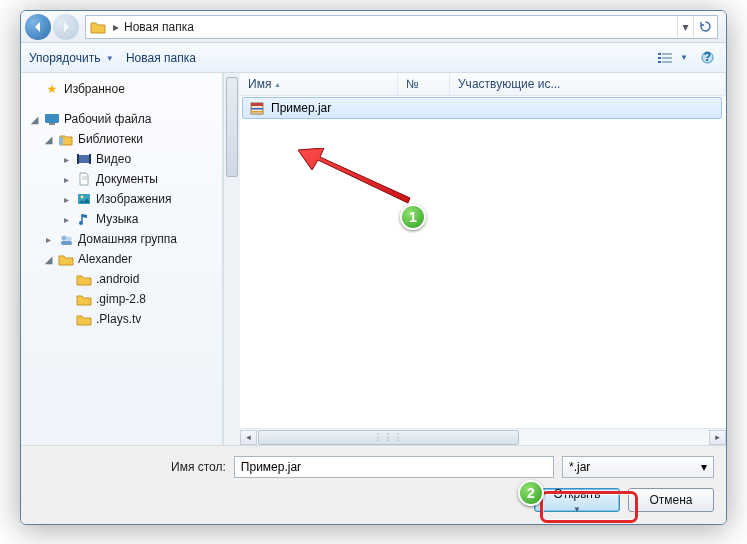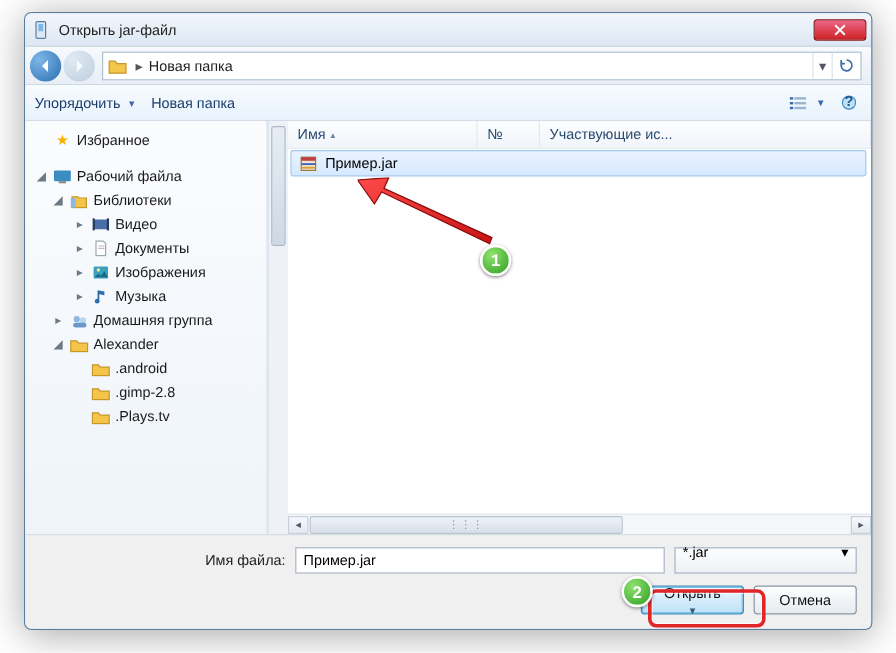--- a/index.html
+++ b/index.html
@@ -64,50 +64,36 @@
 .hscroll-area { height: 17px; border-top: 1px solid #e2e8ee; background: #f4f7fa; display: flex; align-items: center; position: relative; }
 .hscroll-area .hsbtn { width: 17px; height: 15px; background: linear-gradient(#f6f9fc,#e3e9f0); border: 1px solid #c7d0da; display: flex; align-items: center; justify-content: center; color: #556; font-size: 9px; }
 .hscroll-area .hstrack { flex: 1; position: relative; height: 15px; margin: 0 1px; }
 .hscroll-area .hsthumb { position: absolute; left: 0; width: 58%; top: 0; bottom: 0; background: linear-gradient(#eef3f8,#d7dfe8); border: 1px solid #b8c3ce; border-radius: 2px; }
 .hgrip { position: absolute; left: 50%; top: 50%; transform: translate(-50%,-50%); font-size: 9px; color: #8a95a2; letter-spacing: 1px; }
 
 .footer { background: #f0f0f0; border-top: 1px solid #d8dde2; padding: 10px 12px 12px; }
 .filerow { display: flex; align-items: center; gap: 8px; margin-bottom: 10px; padding-left: 138px; }
 .filerow label { color: #222; }
 .filename { flex: 1; height: 22px; border: 1px solid #aab5c2; background: #fff; padding: 0 6px; display: flex; align-items: center; }
-.filter { width: 152px; height: 22px; border: 1px solid #aab5c2; background: linear-gradient(#fdfdfe,#eef1f5); display: flex; align-items: flex-end; padding: 10px 6px; justify-content: space-between; }
+.filter { width: 152px; height: 22px; border: 1px solid #aab5c2; background: linear-gradient(#fdfdfe,#eef1f5); display: flex; align-items: center; padding: 0 6px; justify-content: space-between; }
 .btnrow { display: flex; justify-content: flex-end; gap: 8px; }
 .btn { width: 86px; height: 24px; border: 1px solid #8a97a5; background: linear-gradient(#fdfefe,#e6ebf0); border-radius: 3px; display: flex; align-items: center; justify-content: center; gap: 4px; color: #111; flex-direction: column; }
 .btn.primary { border: 1px solid #3c8fbd; background: linear-gradient(#eaf6ff,#bfe1f6); box-shadow: 0 0 0 1px #7ec3ea inset; }
 .btn .bd { font-size: 8px; color: #3a5a7a; }
 .open-highlight { position: absolute; border: 3px solid #e1262a; border-radius: 7px; pointer-events: none; box-shadow: 0 0 0 1px rgba(255,255,255,0.6) inset; }
 
 .callout { position: absolute; width: 26px; height: 26px; border-radius: 50%; background: radial-gradient(circle at 35% 30%, #8fe36f, #2f9d21); border: 2px solid #fff; box-shadow: 0 1px 3px rgba(0,0,0,0.5); color: #fff; font-weight: bold; font-size: 14px; display: flex; align-items: center; justify-content: center; pointer-events:none; }
 .arrow { position: absolute; pointer-events:none; }
 </style>
 </head>
 <body>
 
 <div class="shadow-wrap">
 <div class="dialog">
 
-  <div class="titlebar">
-    <span class="app-icon">
-      <svg viewBox="0 0 16 16">
-            <rect x="3" y="1" width="8" height="14" rx="1" fill="#dce8f4" stroke="#5a7ea0"></rect>
-            <rect x="5" y="3" width="4" height="6" fill="#7fb7e8"></rect>
-          </svg>
-    </span>
-    <span class="title">Открыть jar-файл</span>
-    <div class="close-btn">
-      <svg width="10" height="10" viewBox="0 0 10 10">
-            <path d="M1 1 L9 9 M9 1 L1 9" stroke="#fff" stroke-width="1.6"></path>
-          </svg>
-    </div>
-  </div>
 
   <div class="navbar">
     <div class="nav-btn">
           <svg viewBox="0 0 12 12">
             <path d="M8 1 L3 6 L8 11"></path>
           </svg>
         </div>
     <div class="nav-btn fwd">
           <svg viewBox="0 0 12 12">
             <path d="M4 1 L9 6 L4 11"></path>
@@ -314,21 +300,21 @@
                 <span class="hgrip">⋮⋮⋮</span>
               </div>
             </div>
         <div class="hsbtn">▸</div>
       </div>
     </div>
   </div>
 
   <div class="footer">
     <div class="filerow">
-      <label>Имя файла:</label>
+      <label>Имя стол:</label>
       <div class="filename">
             <span>Пример.jar</span>
           </div>
       <div class="filter">
             <span>*.jar</span>
             <span>▾</span>
           </div>
     </div>
     <div class="btnrow">
       <div class="btn primary">

